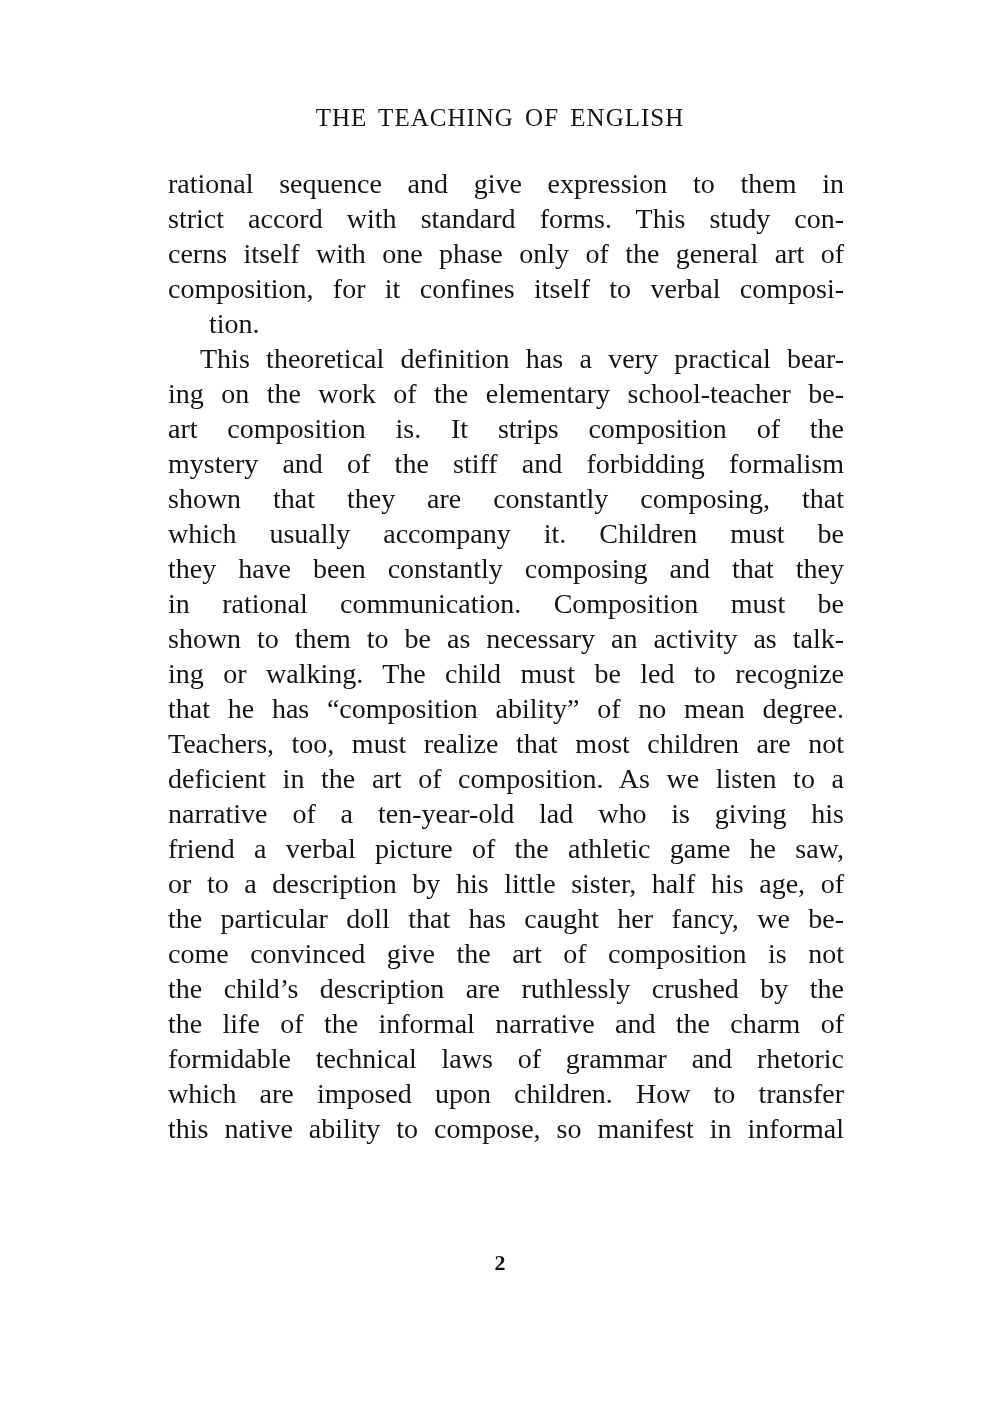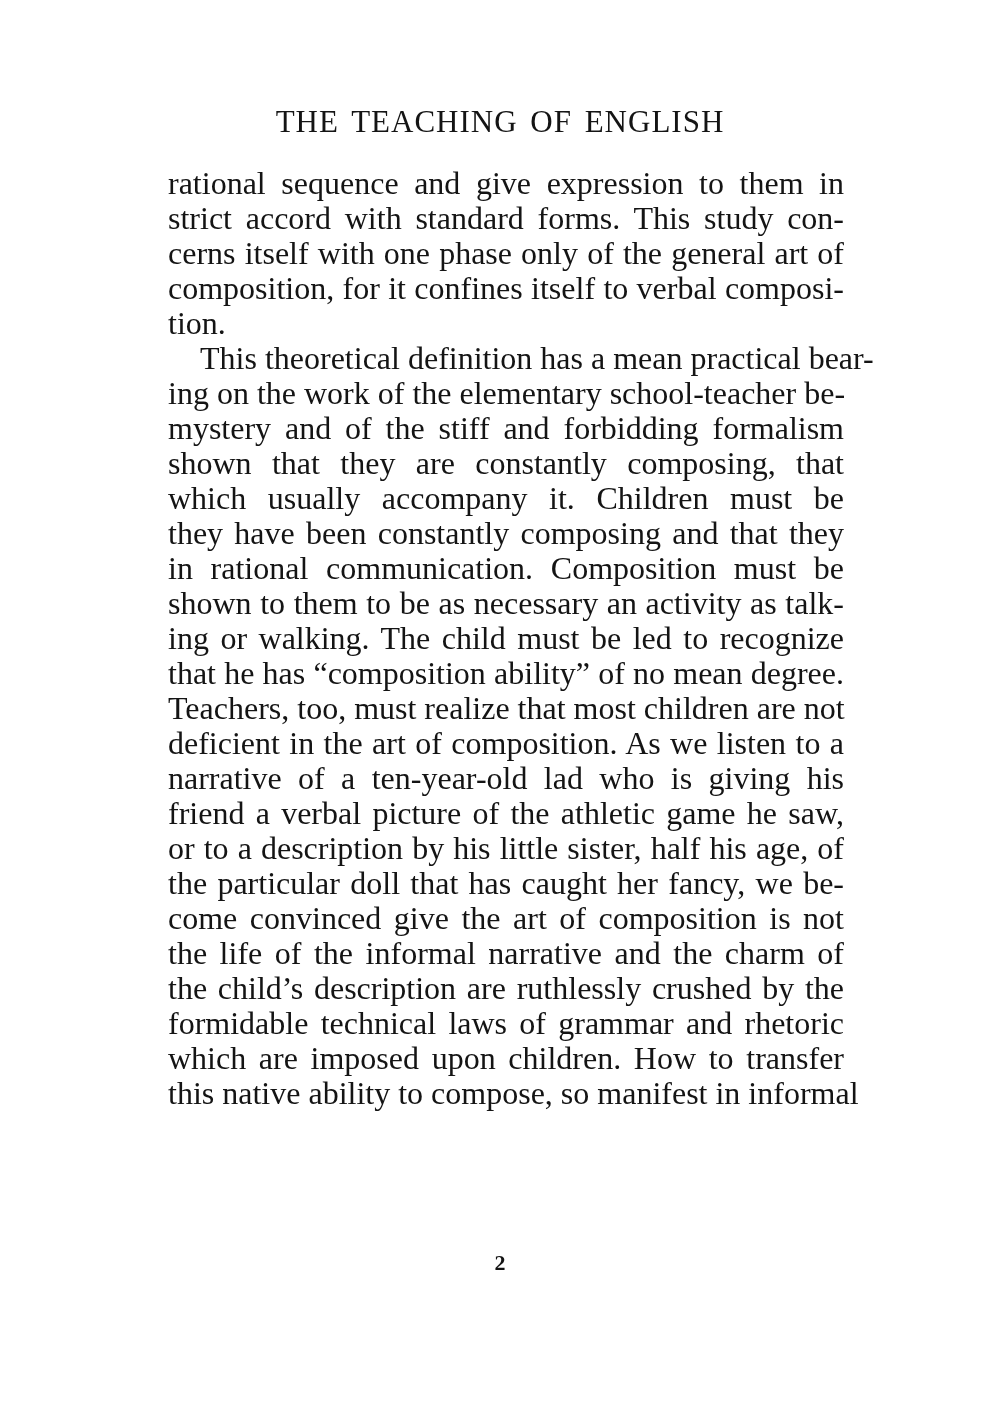--- a/index.html
+++ b/index.html
@@ -21,42 +21,43 @@
       top: 0;
       width: 1000px;
       height: 1419px;
     }
     .running-head {
       position: absolute;
       left: 0;
       width: 1000px;
       top: 104px;
       text-align: center;
-      font-size: 31px;
+      font-size: 25px;
       letter-spacing: 1px;
       word-spacing: 4px;
     }
     .body-text {
       position: absolute;
       left: 168px;
       width: 676px;
       top: 166px;
     }
     .line {
       display: block;
       height: 35px;
       line-height: 35px;
-      font-size: 32px;
+      font-size: 28px;
       text-align: justify;
       text-align-last: justify;
       white-space: nowrap;
       overflow: visible;
     }
     .line.last {
       text-align-last: left;
+      margin-left: 41px;
     }
     .line.indent {
       padding-left: 32px;
     }
     .folio {
       position: absolute;
       left: 0;
       width: 1000px;
       top: 1250px;
       text-align: center;
@@ -74,39 +75,40 @@
 
     <div>
       <span class="line">rational sequence and give expression to them in</span>
       <span class="line">strict accord with standard forms.  This study con-</span>
       <span class="line">cerns itself with one phase only of the general art of</span>
       <span class="line">composition, for it confines itself to verbal composi-</span>
       <span class="line last">tion.</span>
     </div>
 
     <div>
-      <span class="line indent">This theoretical definition has a mean practical bear-</span>
+      <span class="line indent">This theoretical definition has a very practical bear-</span>
       <span class="line">ing on the work of the elementary school-teacher be-</span>
+      <span class="line">art composition is.  It strips composition of the</span>
       <span class="line">mystery and of the stiff and forbidding formalism</span>
       <span class="line">shown that they are constantly composing, that</span>
       <span class="line">which usually accompany it.  Children must be</span>
       <span class="line">they have been constantly composing and that they</span>
       <span class="line">in rational communication.  Composition must be</span>
       <span class="line">shown to them to be as necessary an activity as talk-</span>
       <span class="line">ing or walking.  The child must be led to recognize</span>
       <span class="line">that he has “composition ability” of no mean degree.</span>
       <span class="line">Teachers, too, must realize that most children are not</span>
       <span class="line">deficient in the art of composition.  As we listen to a</span>
       <span class="line">narrative of a ten-year-old lad who is giving his</span>
       <span class="line">friend a verbal picture of the athletic game he saw,</span>
       <span class="line">or to a description by his little sister, half his age, of</span>
       <span class="line">the particular doll that has caught her fancy, we be-</span>
       <span class="line">come convinced give the art of composition is not</span>
+      <span class="line">the child’s description are ruthlessly crushed by the</span>
       <span class="line">the life of the informal narrative and the charm of</span>
-      <span class="line">the child’s description are ruthlessly crushed by the</span>
       <span class="line">formidable technical laws of grammar and rhetoric</span>
       <span class="line">which are imposed upon children.  How to transfer</span>
       <span class="line">this native ability to compose, so manifest in informal</span>
     </div>
   </div>
 
   <div class="folio">2</div>
 </div>
 
 </body></html>

